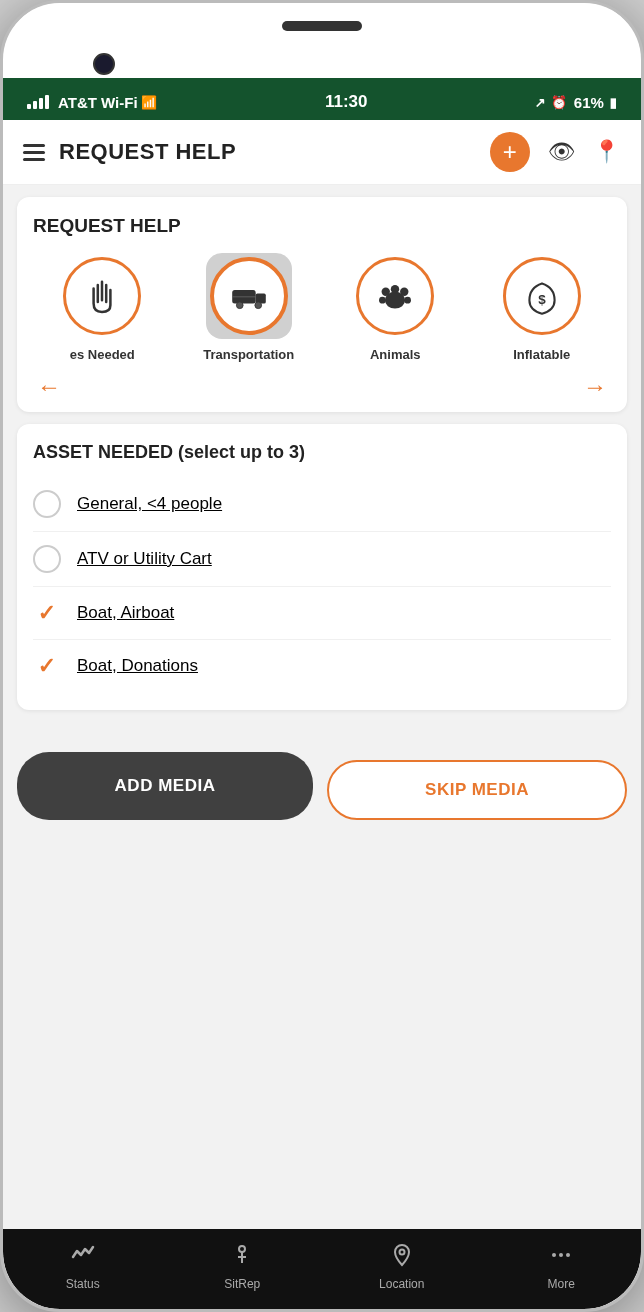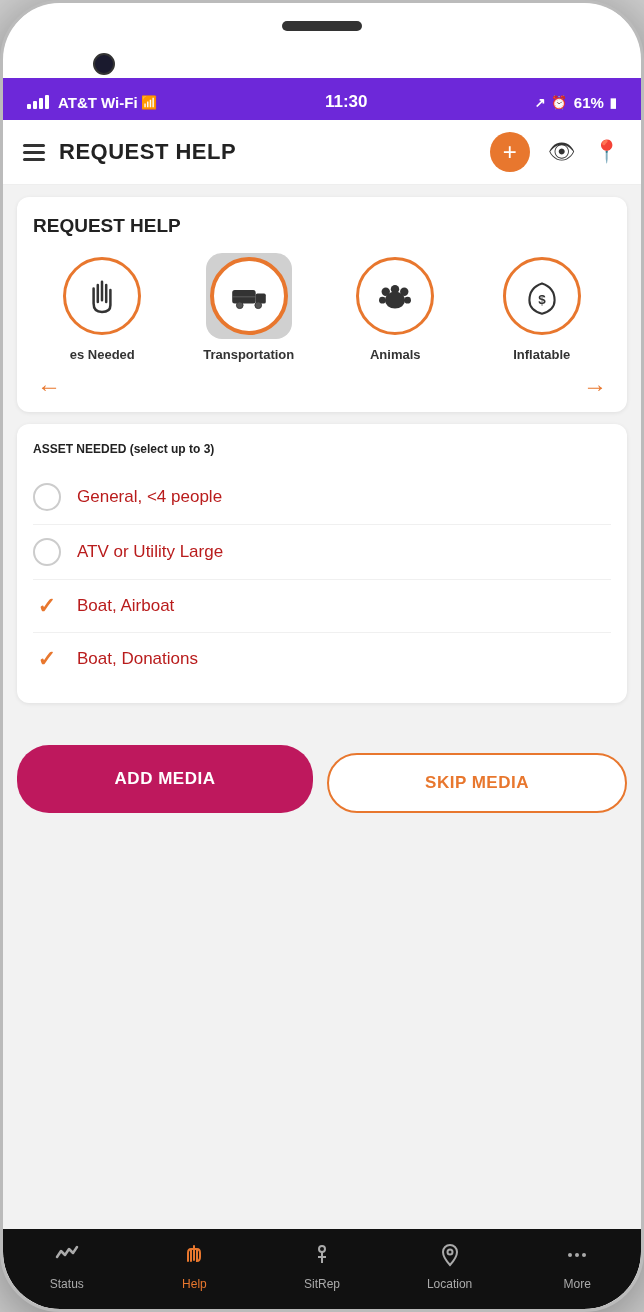--- a/index.html
+++ b/index.html
@@ -54,21 +54,21 @@
       width: 22px;
       height: 22px;
       background: #1a1a2e;
       border-radius: 50%;
       z-index: 10;
       border: 2px solid #333;
     }
 
     
     .status-bar {
-      background: #6d28d9;
+      background: #14532d;
       color: white;
       display: flex;
       justify-content: space-between;
       align-items: center;
       padding: 14px 24px 8px;
       font-size: 15px;
       font-weight: 600;
       flex-shrink: 0;
       margin-top: 75px;
     }
@@ -225,21 +225,21 @@
     
     .asset-card {
       background: white;
       margin: 0 14px 12px;
       border-radius: 12px;
       padding: 18px 16px;
       box-shadow: 0 1px 4px rgba(0,0,0,0.08);
     }
 
     .asset-title {
-      font-size: 12px;
+      font-size: 18px;
       font-weight: 800;
       color: #222;
       margin-bottom: 14px;
     }
 
     .asset-item {
       display: flex;
       align-items: center;
       gap: 16px;
       padding: 13px 0;
@@ -266,33 +266,34 @@
       color: #e8772e;
       font-size: 22px;
       font-weight: bold;
       flex-shrink: 0;
       width: 28px;
       text-align: center;
     }
 
     .asset-label {
       font-size: 17px;
-      color: #b91c1c;
+      color: #000000;
+      text-decoration: underline;
     }
 
     
     .bottom-buttons {
       display: flex;
       gap: 14px;
       padding: 14px 14px 16px;
     }
 
     .btn-add-media {
       flex: 1;
-      background: #be185d;
+      background: #404040;
       color: white;
       border: none;
       border-radius: 32px;
       padding: 18px;
       font-size: 17px;
       font-weight: 800;
       cursor: pointer;
       letter-spacing: 0.5px;
       margin-top: 16px;
     }
@@ -471,21 +472,21 @@
       <div class="asset-card">
         <div class="asset-title">ASSET NEEDED (select up to 3)</div>
 
         <div class="asset-item">
           <div class="radio-circle"></div>
           <span class="asset-label">General, &lt;4 people</span>
         </div>
 
         <div class="asset-item">
           <div class="radio-circle"></div>
-          <span class="asset-label">ATV or Utility Large</span>
+          <span class="asset-label">ATV or Utility Cart</span>
         </div>
 
 
         <div class="asset-item">
           <div class="check-mark">✓</div>
           <span class="asset-label">Boat, Airboat</span>
         </div>
 
         <div class="asset-item">
           <div class="check-mark">✓</div>
@@ -505,29 +506,20 @@
 
       <div class="nav-item">
         <span class="nav-icon">
           <svg width="24" height="24" viewBox="0 0 24 24" fill="none">
             <polyline points="2,14 6,8 10,12 14,6 18,10 22,4" stroke="#aaa" stroke-width="2.5" fill="none" stroke-linecap="round" stroke-linejoin="round"></polyline>
           </svg>
         </span>
         <span class="nav-label">Status</span>
       </div>
 
-      <div class="nav-item">
-        <span class="nav-icon active">
-          <svg width="24" height="24" viewBox="0 0 24 24" fill="none">
-            <path d="M10 4 L10 20 M7 7 L7 20 M4 10 L4 20 M13 7 L13 20 M16 10 L16 20" stroke="none"></path>
-            <path d="M12 3 L12 17 M9 6 L9 18 M15 6 L15 18 Q18 18 18 14 L18 10 Q18 6 15 6 L9 6 Q6 6 6 10 L6 18" stroke="#e8772e" stroke-width="2" fill="none" stroke-linecap="round"></path>
-          </svg>
-        </span>
-        <span class="nav-label active">Help</span>
-      </div>
 
       <div class="nav-item">
         <span class="nav-icon">
           <svg width="24" height="24" viewBox="0 0 24 24" fill="none">
             <circle cx="12" cy="6" r="3" stroke="#aaa" stroke-width="2" fill="none"></circle>
             <line x1="12" y1="9" x2="12" y2="20" stroke="#aaa" stroke-width="2"></line>
             <line x1="8" y1="14" x2="16" y2="14" stroke="#aaa" stroke-width="2"></line>
           </svg>
         </span>
         <span class="nav-label">SitRep</span>

